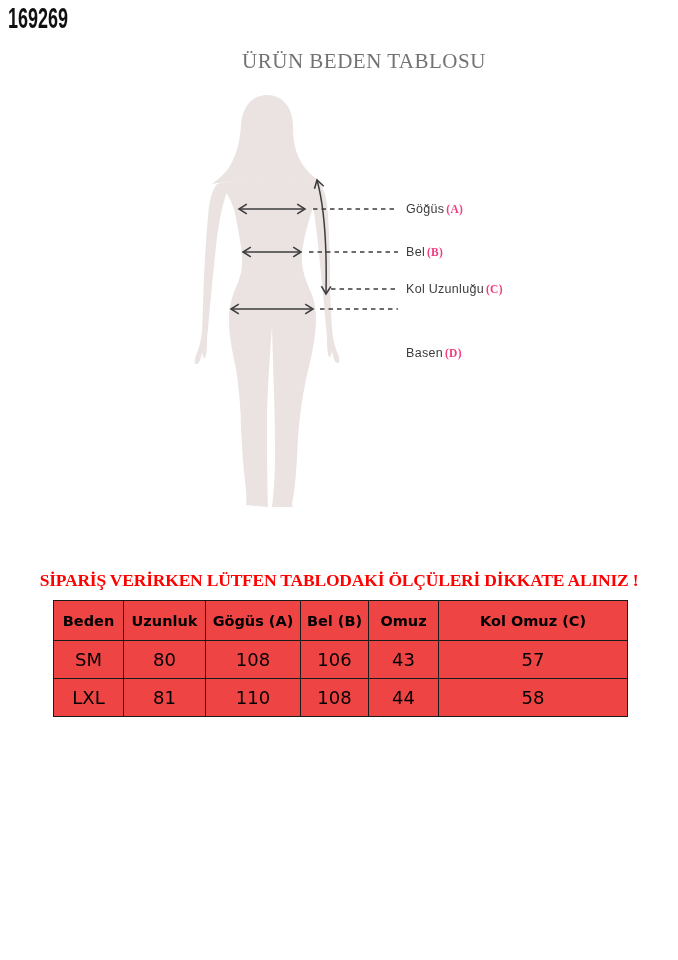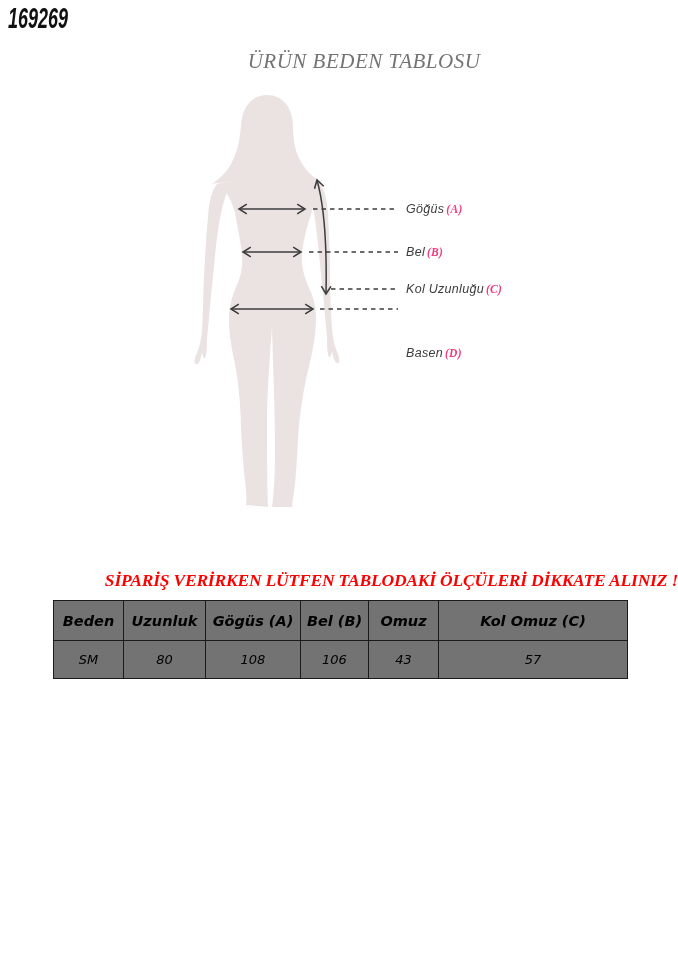--- a/index.html
+++ b/index.html
@@ -1,39 +1,39 @@
 <!DOCTYPE html>
 <html><head>
 <meta charset="utf-8">
 <style>
   html,body{margin:0;padding:0;background:#ffffff;}
   .page{position:relative;width:678px;height:960px;background:#ffffff;overflow:hidden;
-        font-family:"Liberation Sans",sans-serif;font-style:italic;}
+        font-family:"Liberation Sans",sans-serif;}
   .product-code{position:absolute;left:8px;top:2px;
         font-family:"Liberation Sans",sans-serif;font-weight:bold;font-size:29px;
         color:#111;transform:scaleX(0.62);transform-origin:0 0;letter-spacing:0;}
   .page-title{position:absolute;top:49px;left:4px;width:678px;text-align:center;
         font-family:"Liberation Serif",serif;font-size:21px;color:#737373;letter-spacing:0.5px;margin-left:21px;}
   .diagram-svg{position:absolute;left:0;top:0;width:678px;height:540px;}
   .measure-label{position:absolute;left:406px;font-size:12.5px;color:#3c3c3c;
         letter-spacing:0.3px;white-space:nowrap;}
   .measure-label .code{color:#F23C7E;font-family:"Liberation Serif",serif;
         font-size:11.5px;font-weight:bold;margin-left:2px;}
   .lbl-chest{top:202px;} .lbl-waist{top:245px;} .lbl-arm{top:282px;} .lbl-hip{top:302px;margin-top:44px;}
   .notice-heading{position:absolute;top:531px;left:0;width:678px;text-align:center;
         color:#FE0000;font-family:"Liberation Serif",serif;font-weight:bold;font-size:26px;}
-  .notice-message{position:absolute;top:570px;left:0;width:678px;text-align:right;
+  .notice-message{position:absolute;top:570px;left:0;width:678px;text-align:center;
         color:#FE0000;font-family:"Liberation Serif",serif;font-weight:bold;font-size:17.5px;
         letter-spacing:-0.2px;white-space:nowrap;}
   table.size-table{position:absolute;left:53px;top:600px;border-collapse:collapse;
-        table-layout:fixed;background:#737373;color:#000;font-family:"DejaVu Sans",sans-serif;}
+        table-layout:fixed;background:#ef4444;color:#000;font-family:"DejaVu Sans",sans-serif;}
   table.size-table th,table.size-table td{border:1px solid #1a1a1a;text-align:center;
         vertical-align:middle;padding:0;}
   table.size-table th{font-size:14.5px;font-weight:bold;height:39px;}
-  table.size-table td{font-size:13px;font-weight:normal;height:37px;}
+  table.size-table td{font-size:18px;font-weight:normal;height:37px;}
   .c0{width:70px;} .c1{width:82px;} .c2{width:95px;} .c3{width:68px;} .c4{width:70px;} .c5{width:189px;}
 </style>
 </head>
 <body>
 
 <div class="page">
 
   <div class="product-code">169269</div>
 
   <div class="page-title">ÜRÜN BEDEN TABLOSU</div>
@@ -122,16 +122,24 @@
     </thead>
     <tbody>
       <tr>
         <td>SM</td>
         <td>80</td>
         <td>108</td>
         <td>106</td>
         <td>43</td>
         <td>57</td>
       </tr>
+      <tr>
+        <td>LXL</td>
+        <td>81</td>
+        <td>110</td>
+        <td>108</td>
+        <td>44</td>
+        <td>58</td>
+      </tr>
     </tbody>
   </table>
 
 </div>
 
 </body></html>

